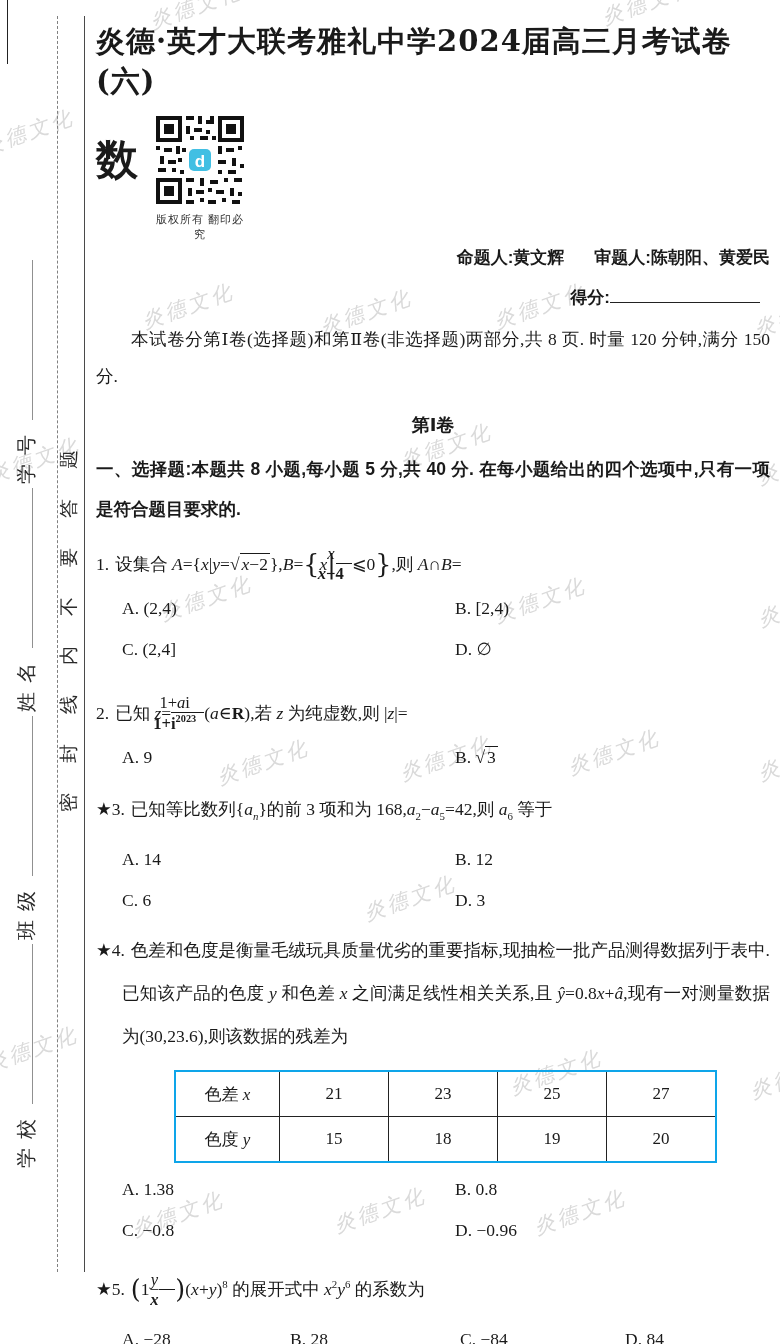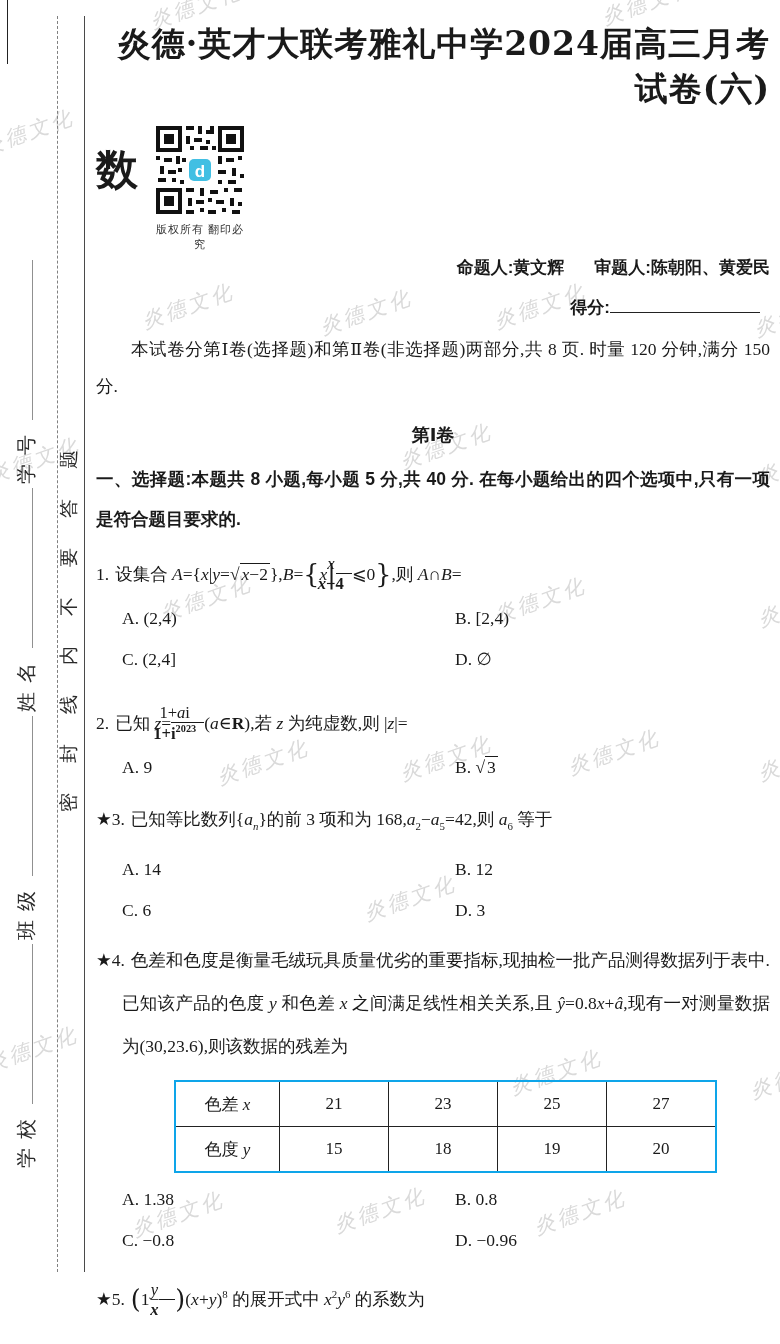--- a/index.html
+++ b/index.html
@@ -14,21 +14,21 @@
   .solidline{position:absolute;left:84px;top:16px;height:1256px;border-left:1.5px solid #4a4a4a;}
   .fields{position:absolute;left:12px;top:1168px;width:1050px;transform:rotate(-90deg);
           transform-origin:0 0;font-size:20px;letter-spacing:9px;color:#2a2a2a;white-space:nowrap;}
   .mblank{display:inline-block;width:160px;height:1em;border-bottom:1px solid #909090;
           margin:0 4px 0 6px;letter-spacing:0;vertical-align:baseline;}
   .sealtext{position:absolute;left:56px;top:852px;width:472px;transform:rotate(-90deg);
             transform-origin:0 0;font-size:19px;letter-spacing:30px;color:#2a2a2a;
             white-space:nowrap;text-align:center;}
   
   .content{position:absolute;left:96px;top:0;width:674px;}
-  .title{margin:22px 0 0;text-align:right;font-size:33px;font-weight:700;letter-spacing:1px;
+  .title{margin:22px 0 0;text-align:left;font-size:29px;font-weight:700;letter-spacing:1px;
          font-family:"DejaVu Serif",serif;}
   .header-row{position:relative;height:122px;margin-top:10px;}
   .qr{position:absolute;left:54px;top:2px;width:100px;text-align:center;}
   .qr-caption{font-size:11px;color:#333;margin-top:2px;letter-spacing:1px;
               font-family:"Liberation Sans","DejaVu Sans",sans-serif;}
   .subject{text-align:left;font-size:42px;font-weight:700;letter-spacing:6px;padding-top:20px;
            font-family:"Liberation Sans","DejaVu Sans",sans-serif;}
   .setters{text-align:right;font-weight:700;font-size:17px;margin-top:12px;
            font-family:"Liberation Sans","DejaVu Sans",sans-serif;}
   .setters .gap{display:inline-block;width:30px;}

